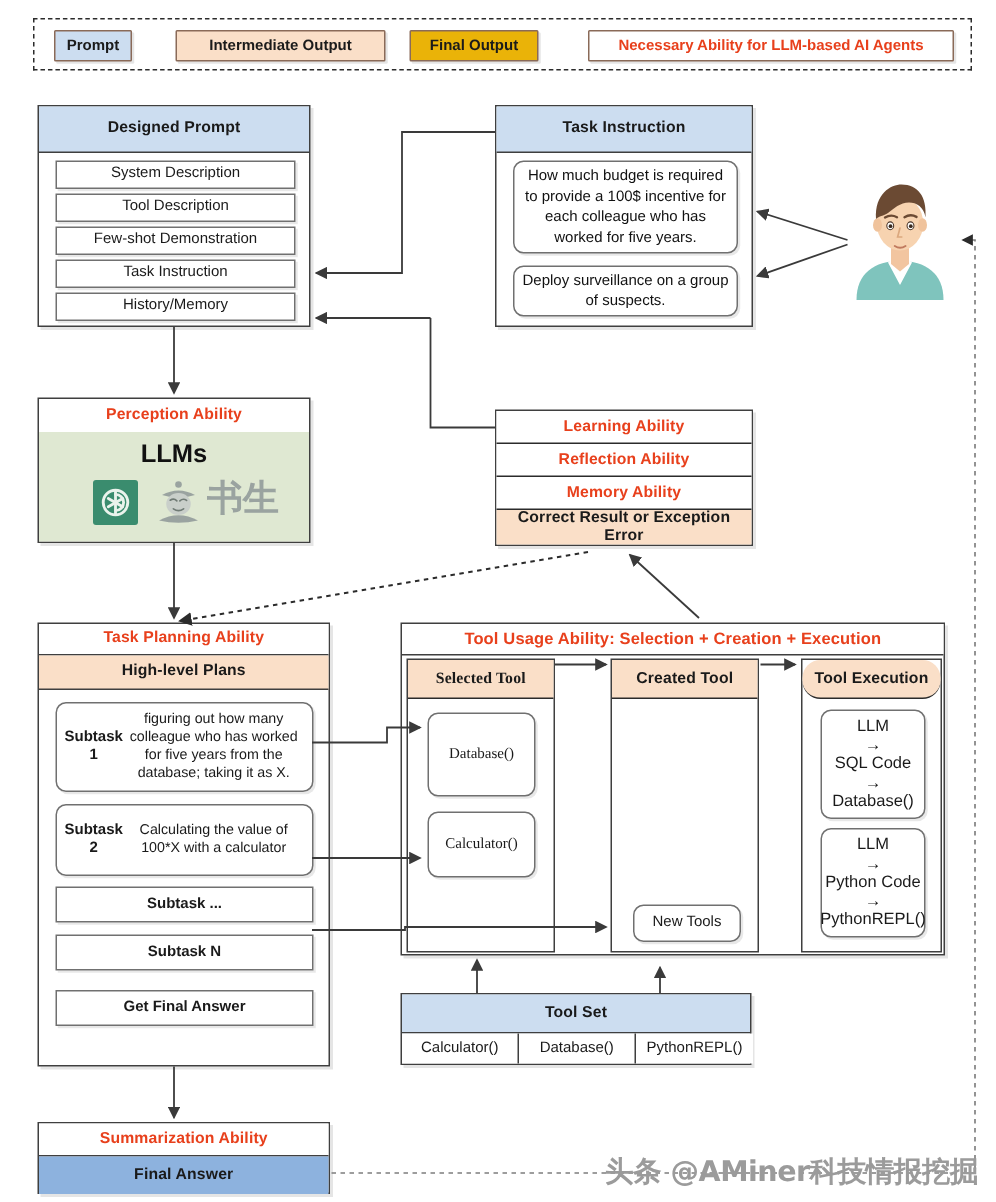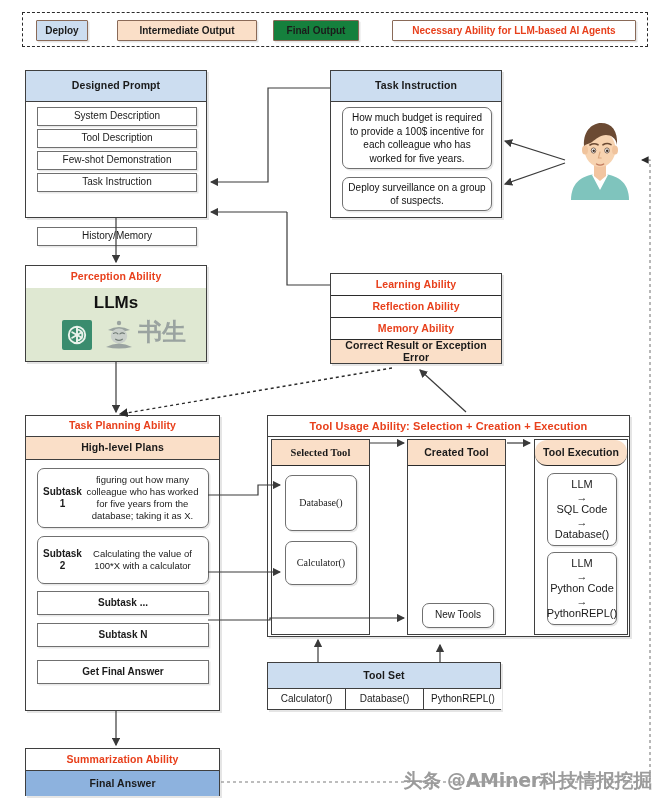--- a/index.html
+++ b/index.html
@@ -73,26 +73,26 @@
   }
   .arrowglyph{font-size:11px;line-height:1.15;}
 </style>
 </head>
 <body>
 
 <div id="root">
 
   <div class="abs" id="legend">
     <div class="lg abs" style="left:13px;top:7px;width:52px;background:#ccddf0;">
-      <span>Deploy</span>
+      <span>Prompt</span>
     </div>
     <div class="lg abs" style="left:94px;top:7px;width:140px;background:#fadfc8;">
       <span>Intermediate Output</span>
     </div>
-    <div class="lg abs" style="left:250px;top:7px;width:86px;background:#15803d;">
+    <div class="lg abs" style="left:250px;top:7px;width:86px;background:#eab308;">
       <span>Final Output</span>
     </div>
     <div class="lg abs" style="left:369px;top:7px;width:244px;background:#ffffff;color:#e8401c;">
       <span>Necessary Ability for LLM-based AI Agents</span>
     </div>
   </div>
 
   <div class="abs box shadow" style="left:25px;top:70px;width:182px;height:148px;">
     <div class="hdr blue-hdr" style="position:absolute;left:0;top:0;width:100%;height:30px;border-bottom:1.4px solid #3f3f3f;">
       <span>Designed Prompt</span>
@@ -102,21 +102,21 @@
     </div>
     <div class="cell sh abs" style="left:11px;top:58px;width:160px;height:19px;">
       <span>Tool Description</span>
     </div>
     <div class="cell sh abs" style="left:11px;top:80px;width:160px;height:19px;">
       <span>Few-shot Demonstration</span>
     </div>
     <div class="cell sh abs" style="left:11px;top:102px;width:160px;height:19px;">
       <span>Task Instruction</span>
     </div>
-    <div class="cell sh abs" style="left:11px;top:124px;width:160px;height:19px;margin-top:32px;">
+    <div class="cell sh abs" style="left:11px;top:124px;width:160px;height:19px;">
       <span>History/Memory</span>
     </div>
   </div>
 
   <div class="abs box shadow" style="left:330px;top:70px;width:172px;height:148px;">
     <div class="hdr blue-hdr" style="position:absolute;left:0;top:0;width:100%;height:30px;border-bottom:1.4px solid #3f3f3f;">
       <span>Task Instruction</span>
     </div>
     <div class="cell rnd sh abs para" style="left:11px;top:36px;width:150px;height:62px;">
       <span>How much budget is required to provide a 100$ incentive for each colleague who has worked for five years.</span>

